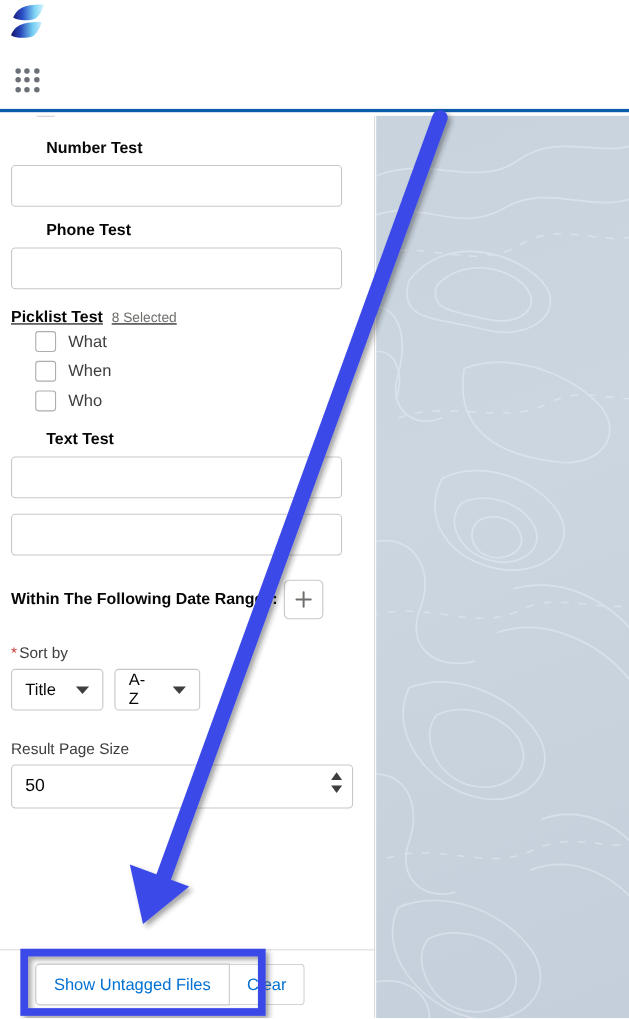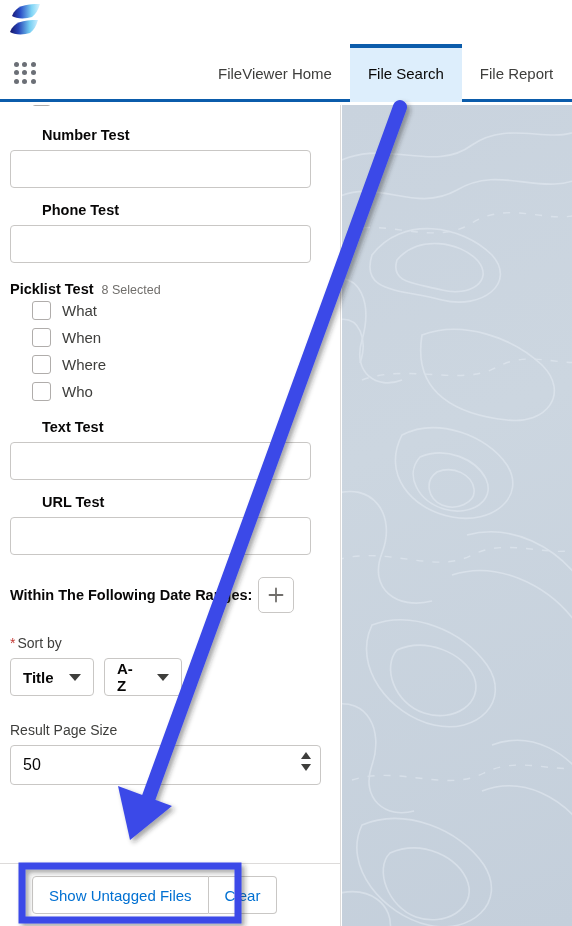--- a/index.html
+++ b/index.html
@@ -159,20 +159,21 @@
     font-family: "Liberation Sans", sans-serif;
     display: block;
   }
 
   
   .picklist-head {
     display: flex;
     align-items: baseline;
     gap: 8px;
     margin-top: 18px;
+    text-decoration: underline;
   }
   .picklist-title {
     font-size: 14.5px;
     font-weight: bold;
     color: #080707;
   }
   .picklist-count {
     font-size: 12.5px;
     color: #706e6b;
   }
@@ -236,21 +237,21 @@
     border: 1px solid #c9c7c5;
     border-radius: 4px;
     background: #fff;
     display: flex;
     align-items: center;
     padding: 0 12px;
     cursor: pointer;
   }
   .sel-btn.w1 { width: 84px; }
   .sel-btn.w2 { width: 78px; gap: 23px; }
-  .sel-txt { font-size: 15px; color: #080707; font-weight: bold; }
+  .sel-txt { font-size: 15px; color: #080707; }
   .sel-caret {
     margin-left: auto;
     width: 0; height: 0;
     border-left: 6px solid transparent;
     border-right: 6px solid transparent;
     border-top: 7px solid #3e3e3c;
   }
 
   
   .rps-label {
@@ -373,31 +374,20 @@
       <i></i>
         <i></i>
         <i></i>
         <i></i>
         <i></i>
         <i></i>
         <i></i>
         <i></i>
         <i></i>
     </div>
-    <div class="nav-tabs">
-      <div class="nav-tab">
-        <span>FileViewer Home</span>
-      </div>
-      <div class="nav-tab active">
-        <span>File Search</span>
-      </div>
-      <div class="nav-tab">
-        <span>File Report</span>
-      </div>
-    </div>
   </div>
 
   <div class="content">
 
     <div class="filter-panel">
       <div class="filter-scroll">
 
         <div class="cut-row">
           <span class="cb"></span>
 
@@ -421,35 +411,30 @@
           <div class="cb-row">
             <span class="cb-box"></span>
             <span class="cb-text">What</span>
           </div>
           <div class="cb-row">
             <span class="cb-box"></span>
             <span class="cb-text">When</span>
           </div>
           <div class="cb-row">
             <span class="cb-box"></span>
-            <span class="cb-text">Where</span>
-          </div>
-          <div class="cb-row">
-            <span class="cb-box"></span>
             <span class="cb-text">Who</span>
           </div>
         </div>
 
         <div class="field-block">
           <div class="field-label">Text Test</div>
           <input class="text-input" type="text" value="" style="">
         </div>
 
         <div class="field-block">
-          <div class="field-label">URL Test</div>
           <input class="text-input" type="text" value="" style="">
         </div>
 
         <div class="daterange-row">
           <span class="daterange-label">Within The Following Date Ranges:</span>
           <span class="add-btn">
             <svg width="18" height="18" viewBox="0 0 18 18">
               <path d="M9 2.5 V15.5 M2.5 9 H15.5" stroke="#706e6b" stroke-width="1.8" stroke-linecap="round"></path>
             </svg>
           </span>

